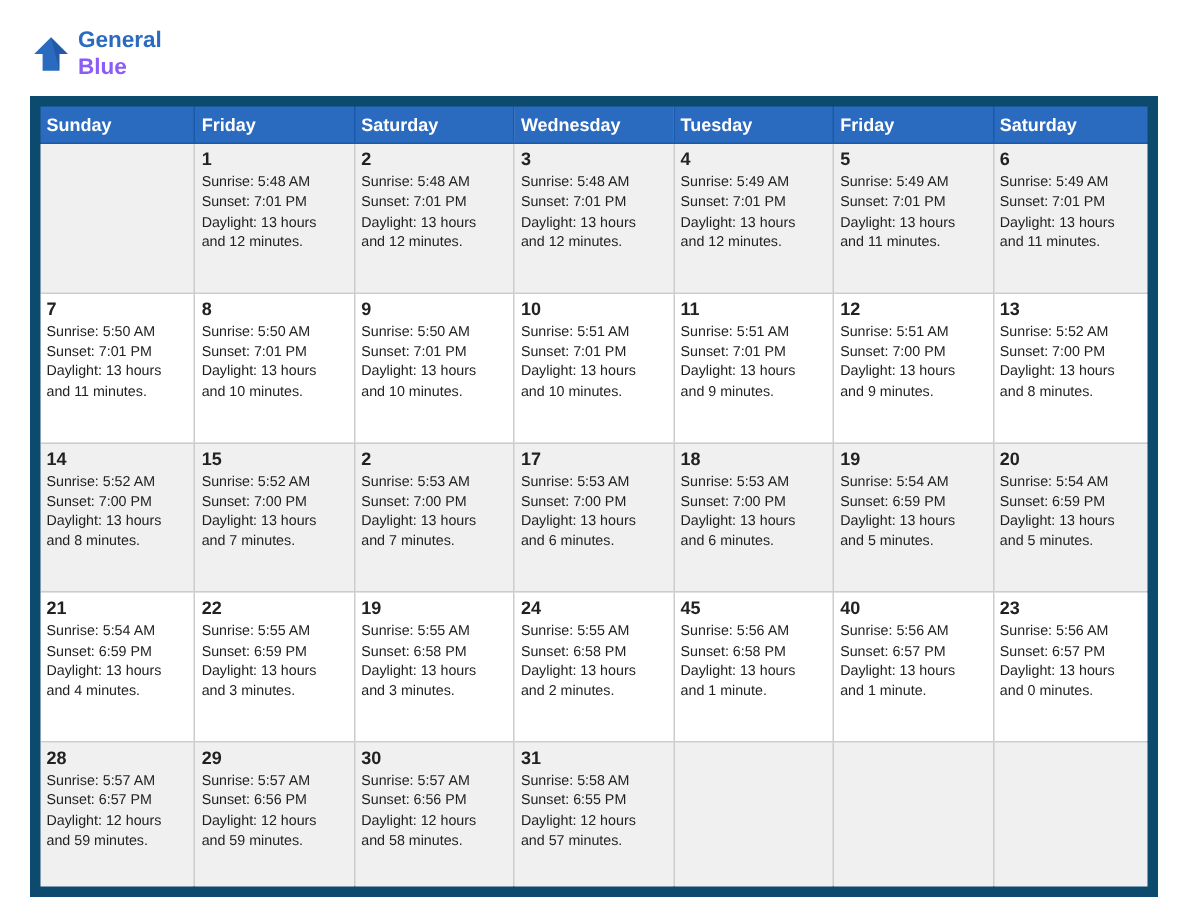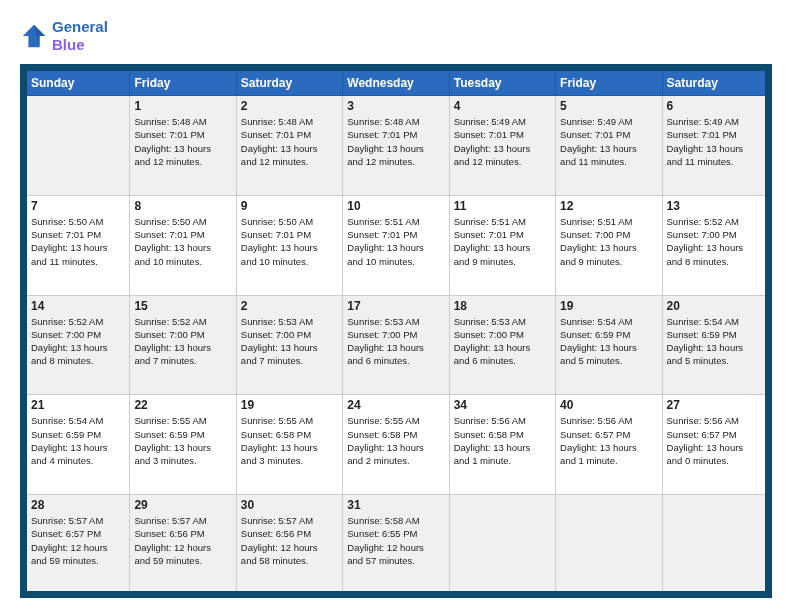--- a/index.html
+++ b/index.html
@@ -229,29 +229,29 @@
           </td>
           <td>
             <span class="day-num">19</span>
             <div class="day-info">Sunrise: 5:55 AM<br>Sunset: 6:58 PM<br>Daylight: 13 hours<br>and 3 minutes.</div>
           </td>
           <td>
             <span class="day-num">24</span>
             <div class="day-info">Sunrise: 5:55 AM<br>Sunset: 6:58 PM<br>Daylight: 13 hours<br>and 2 minutes.</div>
           </td>
           <td>
-            <span class="day-num">34</span>
+            <span class="day-num">45</span>
             <div class="day-info">Sunrise: 5:56 AM<br>Sunset: 6:58 PM<br>Daylight: 13 hours<br>and 1 minute.</div>
           </td>
           <td>
             <span class="day-num">40</span>
             <div class="day-info">Sunrise: 5:56 AM<br>Sunset: 6:57 PM<br>Daylight: 13 hours<br>and 1 minute.</div>
           </td>
           <td>
-            <span class="day-num">27</span>
+            <span class="day-num">23</span>
             <div class="day-info">Sunrise: 5:56 AM<br>Sunset: 6:57 PM<br>Daylight: 13 hours<br>and 0 minutes.</div>
           </td>
         </tr>
         <tr class="row-shaded">
           <td>
             <span class="day-num">28</span>
             <div class="day-info">Sunrise: 5:57 AM<br>Sunset: 6:57 PM<br>Daylight: 12 hours<br>and 59 minutes.</div>
           </td>
           <td>
             <span class="day-num">29</span>

